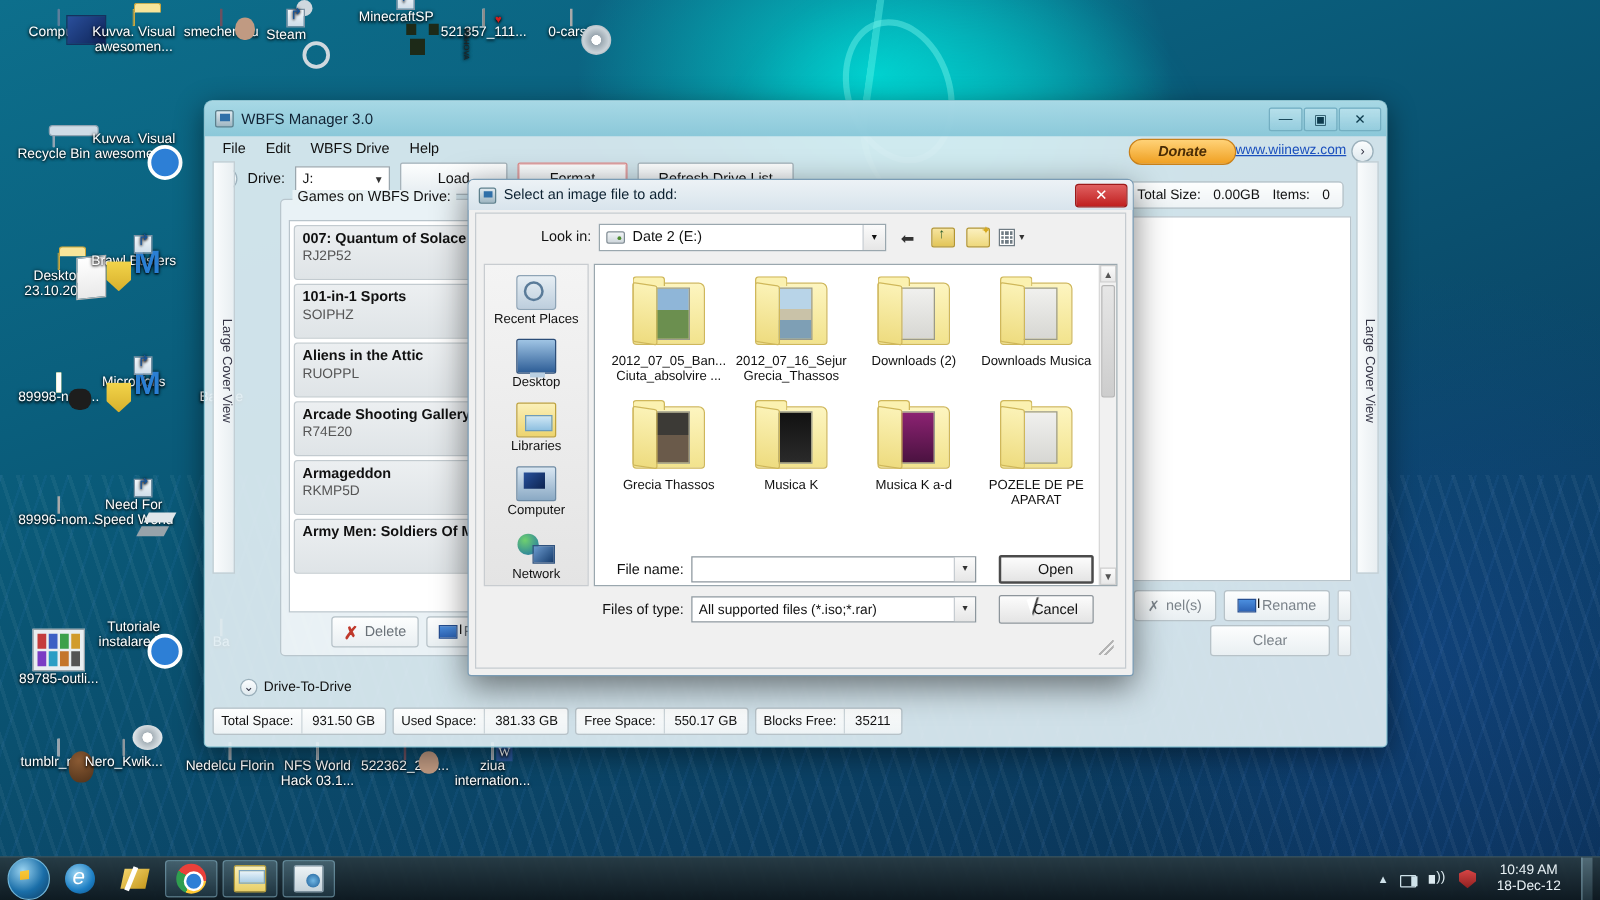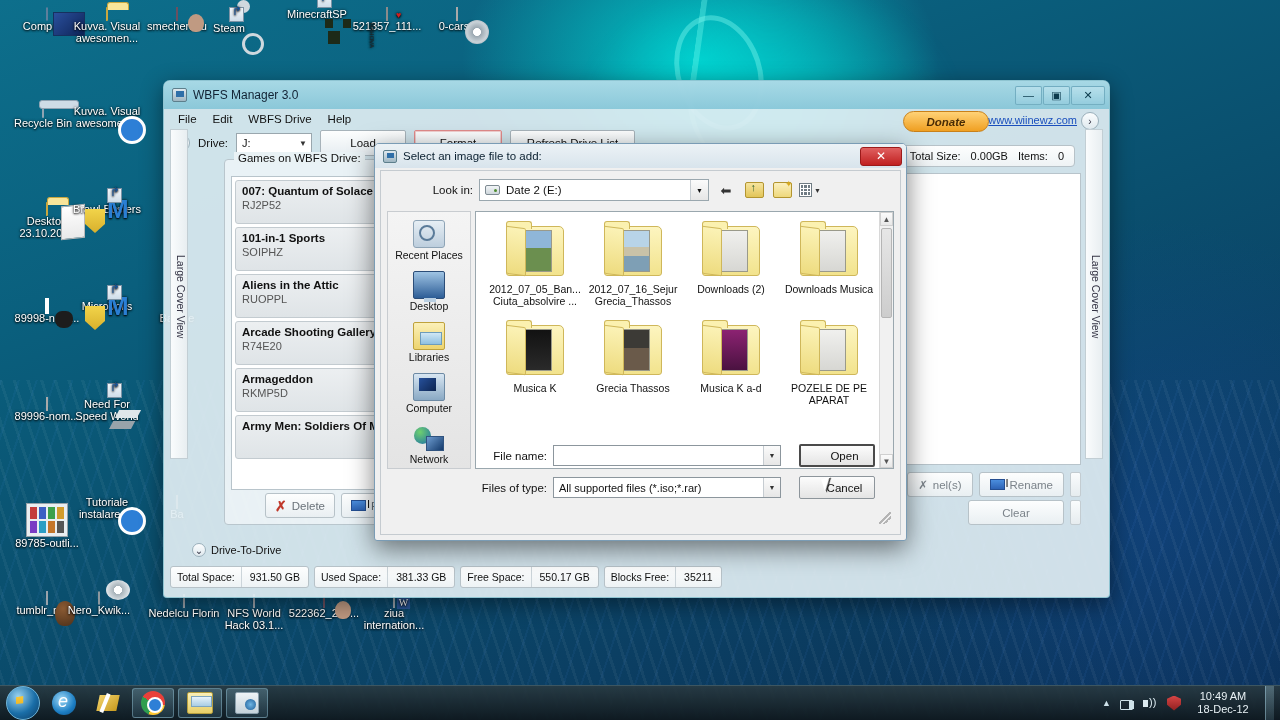--- a/index.html
+++ b/index.html
@@ -989,32 +989,32 @@
               <div class="fico">
                 <span class="fold"></span>
                 <span class="fcontent thumb-paper"></span>
                 <span class="fflap"></span>
               </div>
               <div class="fname">Downloads Musica</div>
             </div>
             <div class="fitem">
               <div class="fico">
                 <span class="fold"></span>
+                <span class="fcontent thumb-crowd"></span>
+                <span class="fflap"></span>
+              </div>
+              <div class="fname">Grecia Thassos</div>
+            </div>
+            <div class="fitem">
+              <div class="fico">
+                <span class="fold"></span>
                 <span class="fcontent thumb-black"></span>
                 <span class="fflap"></span>
               </div>
               <div class="fname">Musica K</div>
-            </div>
-            <div class="fitem">
-              <div class="fico">
-                <span class="fold"></span>
-                <span class="fcontent thumb-crowd"></span>
-                <span class="fflap"></span>
-              </div>
-              <div class="fname">Grecia Thassos</div>
             </div>
             <div class="fitem">
               <div class="fico">
                 <span class="fold"></span>
                 <span class="fcontent thumb-purple"></span>
                 <span class="fflap"></span>
               </div>
               <div class="fname">Musica K a-d</div>
             </div>
             <div class="fitem">

